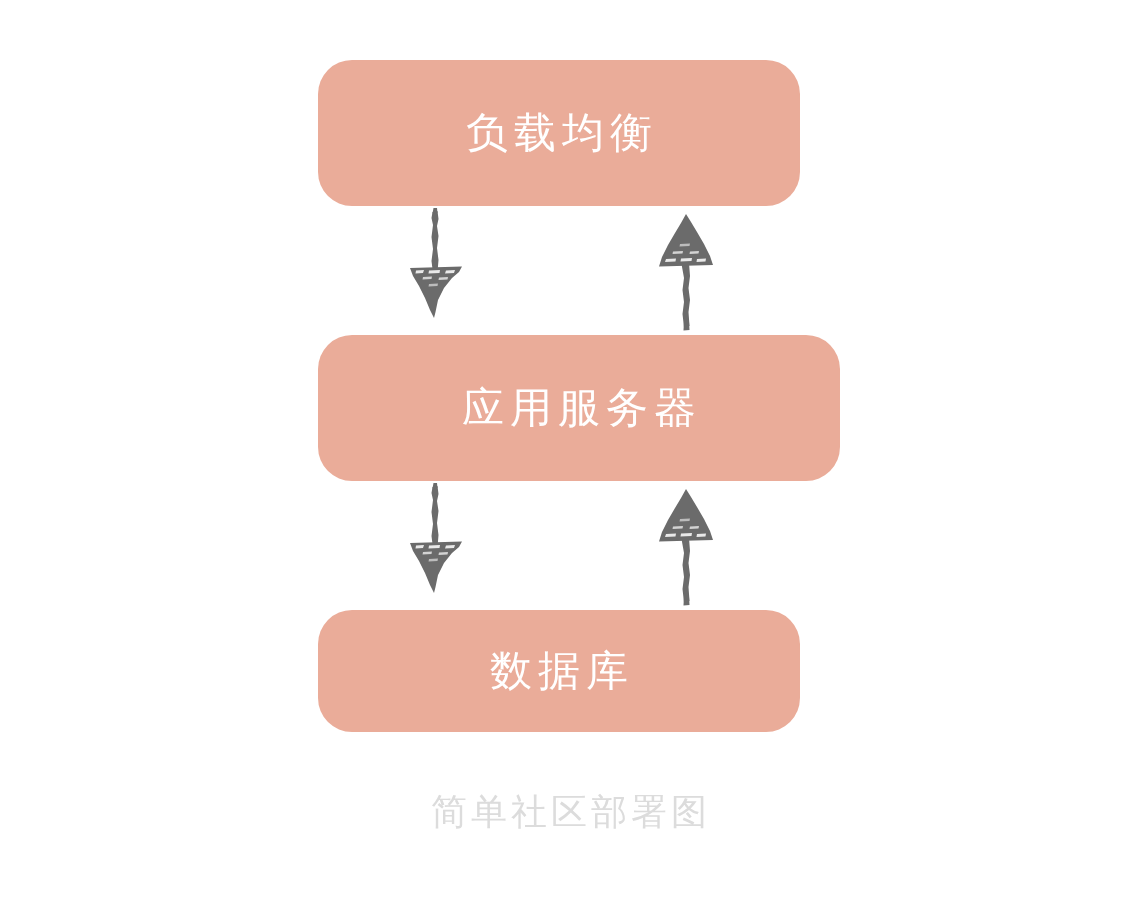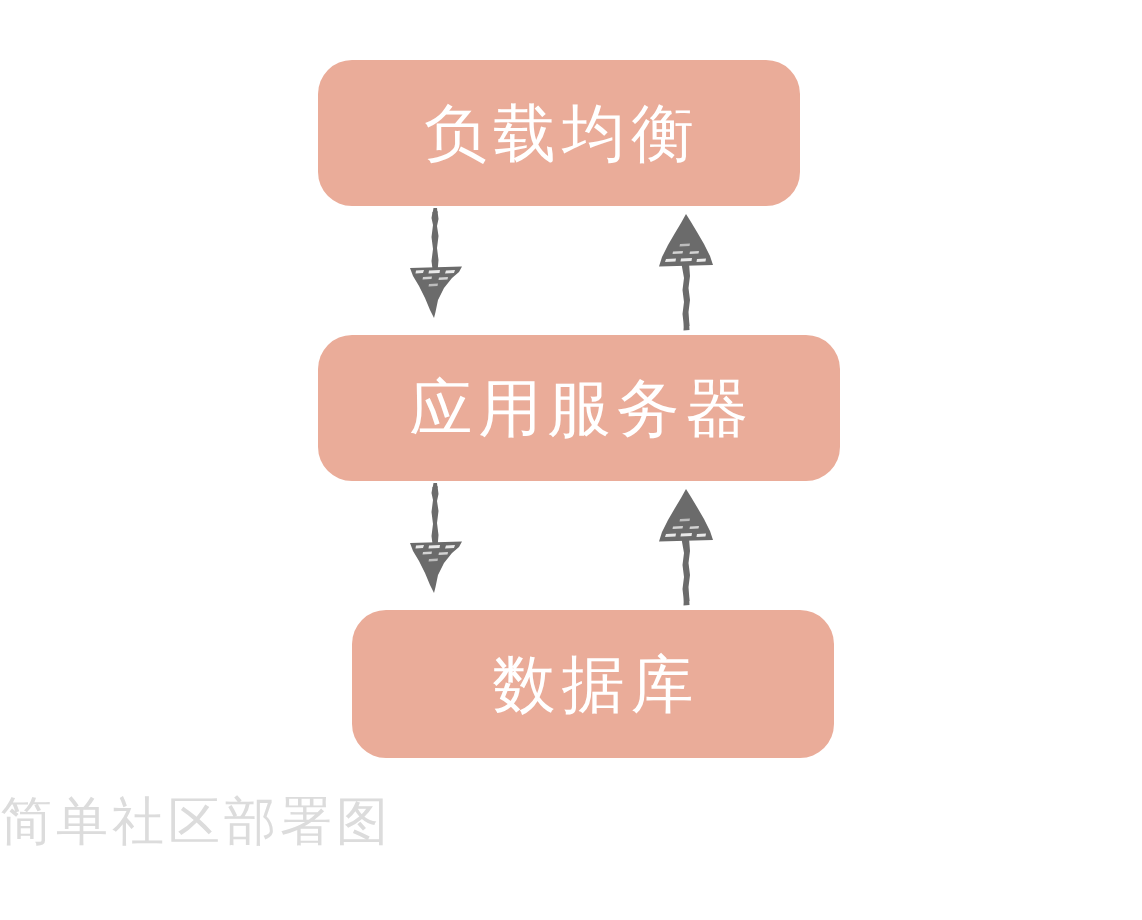--- a/index.html
+++ b/index.html
@@ -24,49 +24,50 @@
     box-sizing: border-box;
     background: #eaac99;
     border-radius: 34px;
     display: flex;
     align-items: center;
     justify-content: center;
   }
   .node-label {
     color: #ffffff;
     font-family: "DejaVu Sans", sans-serif;
-    font-size: 63px;
+    font-size: 42px;
     font-weight: 400;
     letter-spacing: 6px;
     line-height: 1;
     text-indent: 6px;
     white-space: nowrap;
     user-select: none;
   }
   #node-lb   { left: 318px; top: 60px;  width: 482px; height: 146px; }
   #node-app  { left: 318px; top: 335px; width: 522px; height: 146px; }
-  #node-db   { left: 318px; top: 610px; width: 482px; height: 148px; margin-left: 34px; }
+  #node-db   { left: 318px; top: 610px; width: 482px; height: 122px; }
 
   .edge {
     position: absolute;
     overflow: visible;
   }
   #edge-lb-app-down  { left: 396px; top: 206px; width: 80px;  height: 130px; }
   #edge-app-lb-up    { left: 645px; top: 206px; width: 82px;  height: 130px; }
   #edge-app-db-down  { left: 396px; top: 481px; width: 80px;  height: 130px; }
   #edge-db-app-up    { left: 645px; top: 481px; width: 82px;  height: 130px; }
 
   .caption {
     position: absolute;
     left: 0;
     top: 790px;
     width: 1142px;
+    text-align: center;
     color: #dcdcdc;
     font-family: "DejaVu Sans", sans-serif;
-    font-size: 52px;
+    font-size: 36px;
     letter-spacing: 4px;
     line-height: 1.2;
     user-select: none;
   }
 </style>
 </head>
 <body>
 
 <div id="canvas">
 

